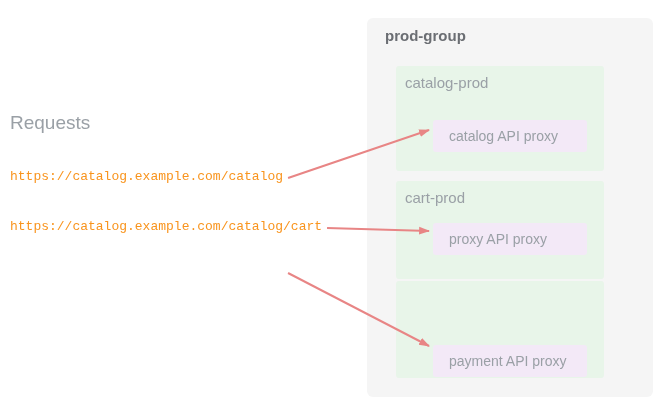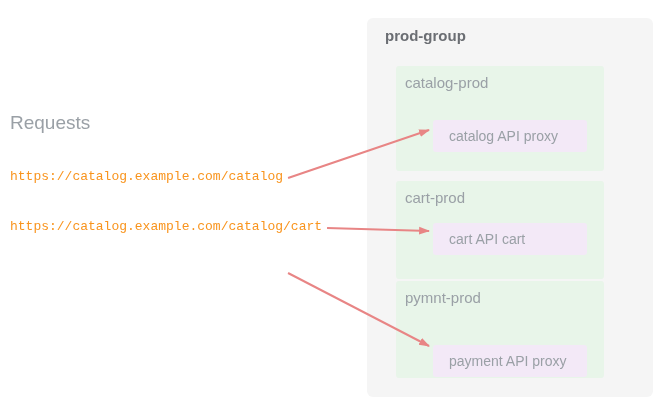--- a/index.html
+++ b/index.html
@@ -115,26 +115,25 @@
     <div class="env env-0">
       <div class="env-name">catalog-prod</div>
       <div class="proxy">
         <span>catalog API proxy</span>
       </div>
     </div>
 
     <div class="env env-1">
       <div class="env-name">cart-prod</div>
       <div class="proxy">
-        <span>cart API cart</span>
+        <span>proxy API proxy</span>
       </div>
     </div>
 
     <div class="env env-2">
-      <div class="env-name">pymnt-prod</div>
       <div class="proxy">
         <span>payment API proxy</span>
       </div>
     </div>
   </div>
 
   <svg id="arrows" viewBox="0 0 668 405" xmlns="http://www.w3.org/2000/svg">
     <defs>
       <marker id="ah" viewBox="0 0 10 7" markerUnits="userSpaceOnUse" markerWidth="11" markerHeight="9" refX="9" refY="3.5" orient="auto">
         <path d="M0,0 L10,3.5 L0,7 Z" fill="#e88585"></path>

